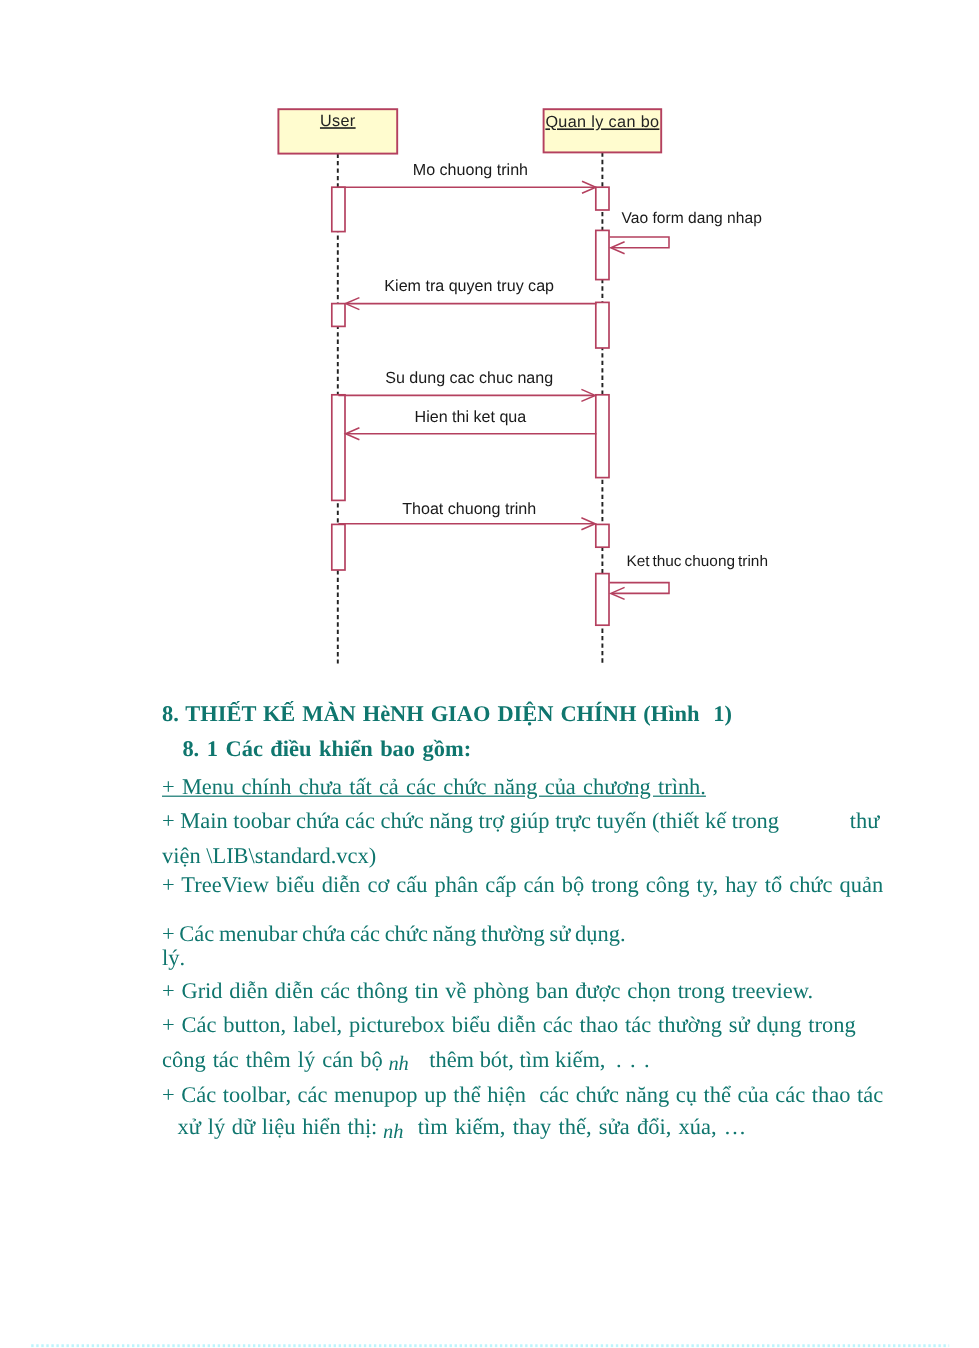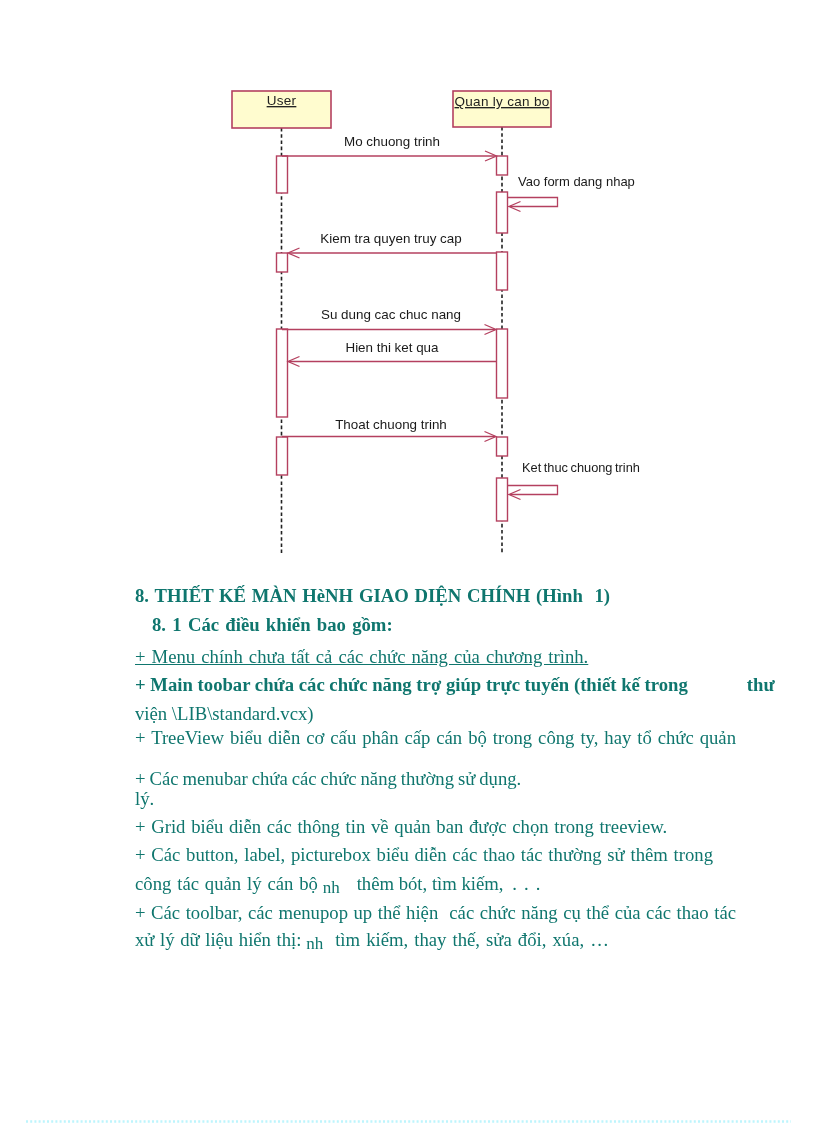--- a/index.html
+++ b/index.html
@@ -3,21 +3,21 @@
 <meta charset="utf-8">
 <style>
   html,body{margin:0;padding:0;}
   body{width:816px;height:1123px;background:#ffffff;position:relative;overflow:hidden;
        font-family:"Liberation Serif", serif;}
   .abs{position:absolute;}
   .line{position:absolute;left:135px;width:601px;font-size:18.7px;line-height:22px;
         color:#0f766e;white-space:nowrap;}
   .just{white-space:normal;text-align:justify;text-align-last:justify;}
   .b{font-weight:bold;}
-  .small{font-size:17px;position:relative;top:3px;}
+  .small{font-size:17px;position:relative;top:3px;font-style:italic;}
 </style>
 </head>
 <body>
 
 <svg class="abs" style="left:0;top:0" width="816" height="570" viewBox="0 0 816 570">
 
   <line x1="281.5" y1="128" x2="281.5" y2="553" stroke="#222222" stroke-width="1.6" stroke-dasharray="3.6,2.6"></line>
 
   <line x1="502" y1="127" x2="502" y2="553" stroke="#222222" stroke-width="1.6" stroke-dasharray="3.6,2.6"></line>
 
@@ -93,35 +93,35 @@
     <text x="522" y="471.5" font-family="Liberation Sans, sans-serif" font-size="12.8" word-spacing="-1" fill="#1a1a1a">Ket thuc chuong trinh</text>
   </g>
 </svg>
 
 <div class="line b" style="top:585px;word-spacing:1.1px;">8. THIẾT KẾ MÀN HèNH GIAO DIỆN CHÍNH (Hình&nbsp; 1)</div>
 
 <div class="line b" style="top:614px;word-spacing:1.6px;margin-left:17px;">8. 1 Các điều khiển bao gồm:</div>
 
 <div class="line" style="top:646px;word-spacing:1.4px;text-decoration:underline;">+ Menu chính chưa tất cả các chức năng của chương trình.</div>
 
-<div class="line" style="top:674px;font-weight:bold;">+ Main toobar chứa các chức năng trợ giúp trực tuyến (thiết kế trong<span style="display:inline-block;width:59px;"></span>thư</div>
+<div class="line" style="top:674px;">+ Main toobar chứa các chức năng trợ giúp trực tuyến (thiết kế trong<span style="display:inline-block;width:59px;"></span>thư</div>
 
 <div class="line" style="top:703px;">viện \LIB\standard.vcx)</div>
 
 <div class="line" style="top:768px;word-spacing:-0.75px;">+ Các menubar chứa các chức năng thường sử dụng.</div>
 
 <div class="line just" style="top:727px;">+ TreeView biểu diễn cơ cấu phân cấp cán bộ trong công ty, hay tổ chức quản</div>
 
 <div class="line" style="top:788px;font-family:Liberation Serif, serif;">lý.</div>
 
-<div class="line" style="top:816px;word-spacing:1.0px;">+ Grid biểu diễn các thông tin về quản ban được chọn trong treeview.</div>
+<div class="line" style="top:816px;word-spacing:1.0px;">+ Grid diễn diễn các thông tin về phòng ban được chọn trong treeview.</div>
 
-<div class="line just" style="top:844px;width:578px;">+ Các button, label, picturebox biểu diễn các thao tác thường sử thêm trong</div>
+<div class="line just" style="top:844px;width:578px;">+ Các button, label, picturebox biểu diễn các thao tác thường sử dụng trong</div>
 
-<div class="line" style="top:873px;"><span style="word-spacing:1.2px;">công tác quản lý cán bộ</span> <span class="small">nh</span><span style="display:inline-block;width:17px;"></span><span>thêm bót, tìm kiếm, <span style="letter-spacing:1.2px;margin-left:4px;">. . .</span></span></div>
+<div class="line" style="top:873px;"><span style="word-spacing:1.2px;">công tác thêm lý cán bộ</span> <span class="small">nh</span><span style="display:inline-block;width:17px;"></span><span>thêm bót, tìm kiếm, <span style="letter-spacing:1.2px;margin-left:4px;">. . .</span></span></div>
 
 <div class="line just" style="top:902px;">+ Các toolbar, các menupop up thể hiện&nbsp; các chức năng cụ thể của các thao tác</div>
 
-<div class="line" style="top:929px;"><span style="word-spacing:0.9px;">xử lý dữ liệu hiển thị:</span> <span class="small">nh</span><span style="display:inline-block;width:12px;"></span><span style="word-spacing:1.4px;">tìm kiếm, thay thế, sửa đổi, xúa, …</span></div>
+<div class="line" style="top:929px;"><span style="word-spacing:0.9px;margin-left:13px;">xử lý dữ liệu hiển thị:</span> <span class="small">nh</span><span style="display:inline-block;width:12px;"></span><span style="word-spacing:1.4px;">tìm kiếm, thay thế, sửa đổi, xúa, …</span></div>
 
 <svg class="abs" style="left:0;top:1114px" width="816" height="9" viewBox="0 0 816 9">
   <line x1="26" y1="7.5" x2="791" y2="7.5" stroke="#bdf5fd" stroke-width="2.6" stroke-dasharray="2,2.2"></line>
 </svg>
 
 </body></html>

